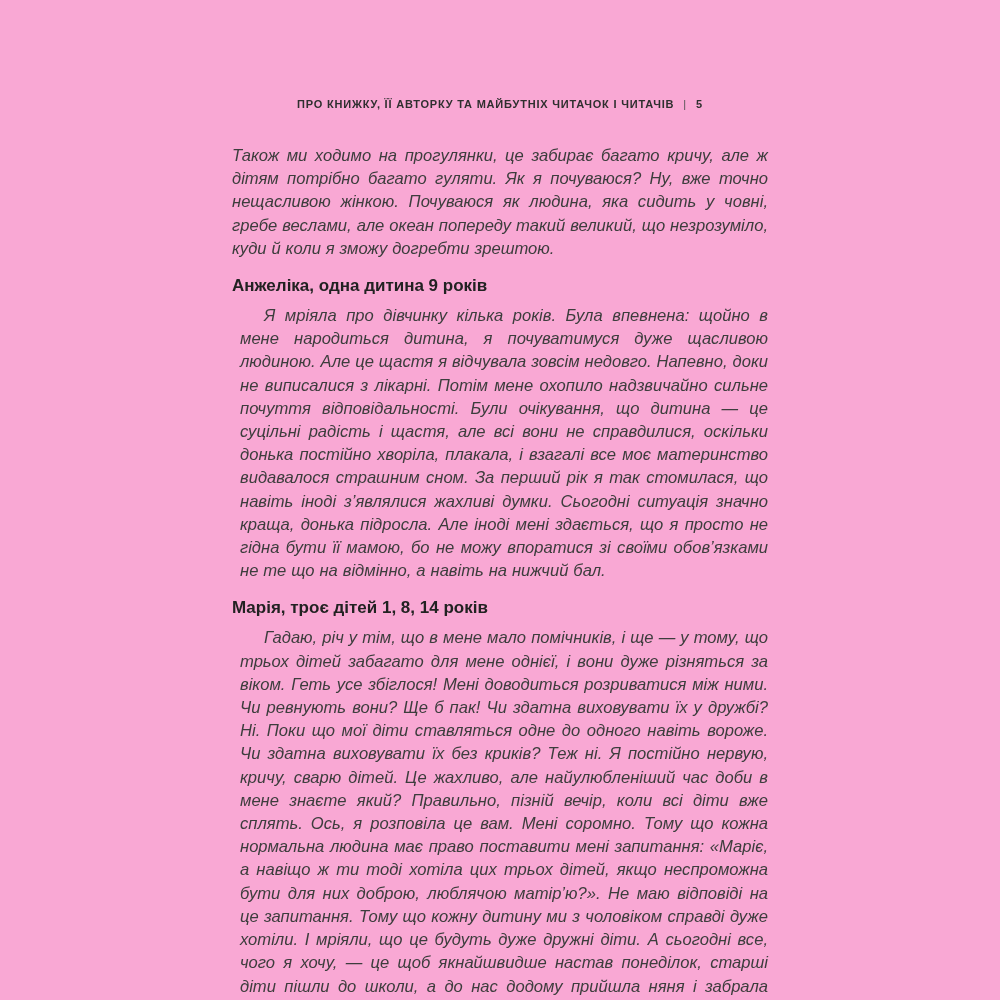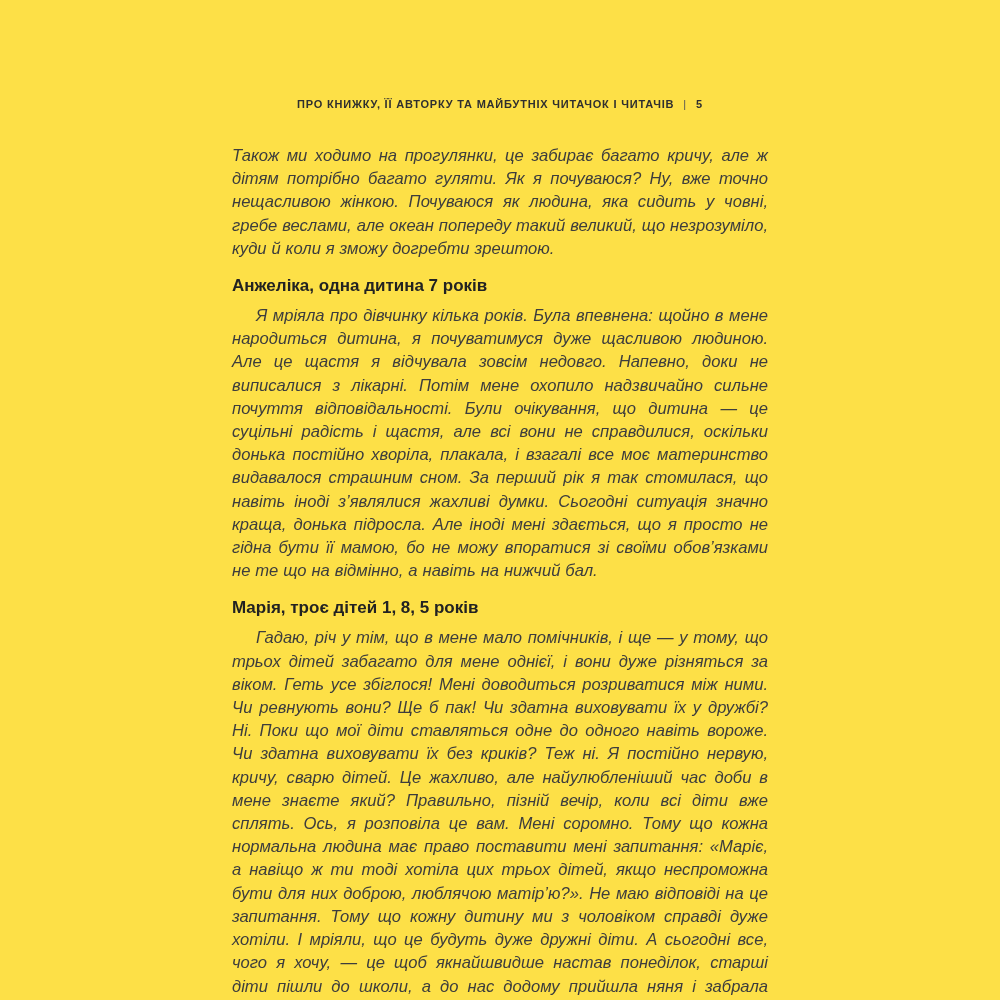--- a/index.html
+++ b/index.html
@@ -7,21 +7,21 @@
   body {
     width: 1000px;
     height: 1000px;
     font-family: "Liberation Sans", sans-serif;
     color: #3b3b3b;
     overflow: hidden;
   }
   .page {
     width: 1000px;
     height: 1000px;
-    background: #fde047;
+    background: #f9a8d4;
     position: relative;
   }
   .text-column {
     width: 536px;
     margin: 0 auto;
     padding-top: 98px;
   }
   .running-head {
     display: flex;
     justify-content: center;
@@ -46,21 +46,21 @@
   p.body {
     font-size: 16.6px;
     line-height: 23.2px;
     font-style: italic;
     text-align: justify;
     color: #3d3d3d;
     hyphens: auto;
     -webkit-hyphens: auto;
     word-spacing: 0.3px;
   }
-  p.body.indent { text-indent: 24px; }
+  p.body.indent { text-indent: 24px; margin-left: 8px; }
   h2.section-heading {
     font-size: 17px;
     line-height: 22px;
     font-weight: 700;
     font-style: normal;
     color: #222222;
     margin-top: 15px;
     margin-bottom: 7px;
     text-align: left;
   }
@@ -74,23 +74,23 @@
     <header class="running-head">
       <span>ПРО КНИЖКУ, ЇЇ АВТОРКУ ТА МАЙБУТНІХ ЧИТАЧОК І ЧИТАЧІВ</span>
       <span class="sep">|</span>
       <span class="pagenum">5</span>
     </header>
 
     <main class="content">
 
       <p class="body">Також ми ходимо на прогулянки, це забирає багато кричу, але ж дітям потрібно багато гуляти. Як я почуваюся? Ну, вже точно нещасливою жінкою. Почуваюся як людина, яка сидить у човні, гребе веслами, але океан попереду такий великий, що незрозуміло, куди й коли я зможу догребти зрештою.</p>
 
-      <h2 class="section-heading">Анжеліка, одна дитина 7 років</h2>
+      <h2 class="section-heading">Анжеліка, одна дитина 9 років</h2>
 
       <p class="body indent">Я мріяла про дівчинку кілька років. Була впевнена: щойно в мене народиться дитина, я почуватимуся дуже щасливою людиною. Але це щастя я відчувала зовсім недовго. Напевно, доки не виписалися з лікарні. Потім мене охопило надзвичайно сильне почуття відповідальності. Були очікування, що дитина — це суцільні радість і щастя, але всі вони не справдилися, оскільки донька постійно хворіла, плакала, і взагалі все моє материнство видавалося страшним сном. За перший рік я так стомилася, що навіть іноді з’являлися жахливі думки. Сьогодні ситуація значно краща, донька підросла. Але іноді мені здається, що я просто не гідна бути її мамою, бо не можу впоратися зі своїми обов’язками не те що на відмінно, а навіть на нижчий бал.</p>
 
-      <h2 class="section-heading">Марія, троє дітей 1, 8, 5 років</h2>
+      <h2 class="section-heading">Марія, троє дітей 1, 8, 14 років</h2>
 
       <p class="body indent">Гадаю, річ у тім, що в мене мало помічників, і ще — у тому, що трьох дітей забагато для мене однієї, і вони дуже різняться за віком. Геть усе збіглося! Мені доводиться розриватися між ними. Чи ревнують вони? Ще б пак! Чи здатна виховувати їх у дружбі? Ні. Поки що мої діти ставляться одне до одного навіть вороже. Чи здатна виховувати їх без криків? Теж ні. Я постійно нервую, кричу, сварю дітей. Це жахливо, але найулюбленіший час доби в мене знаєте який? Правильно, пізній вечір, коли всі діти вже сплять. Ось, я розповіла це вам. Мені соромно. Тому що кожна нормальна людина має право поставити мені запитання: «Маріє, а навіщо ж ти тоді хотіла цих трьох дітей, якщо неспроможна бути для них доброю, люблячою матір’ю?». Не маю відповіді на це запитання. Тому що кожну дитину ми з чоловіком справді дуже хотіли. І мріяли, що це будуть дуже дружні діти. А сьогодні все, чого я хочу, — це щоб якнайшвидше настав понеділок, старші діти пішли до школи, а до нас додому прийшла няня і забрала молодшу на прогулянку. І це жахливі почуття...</p>
 
     </main>
   </div>
 </div>
 
 </body></html>

